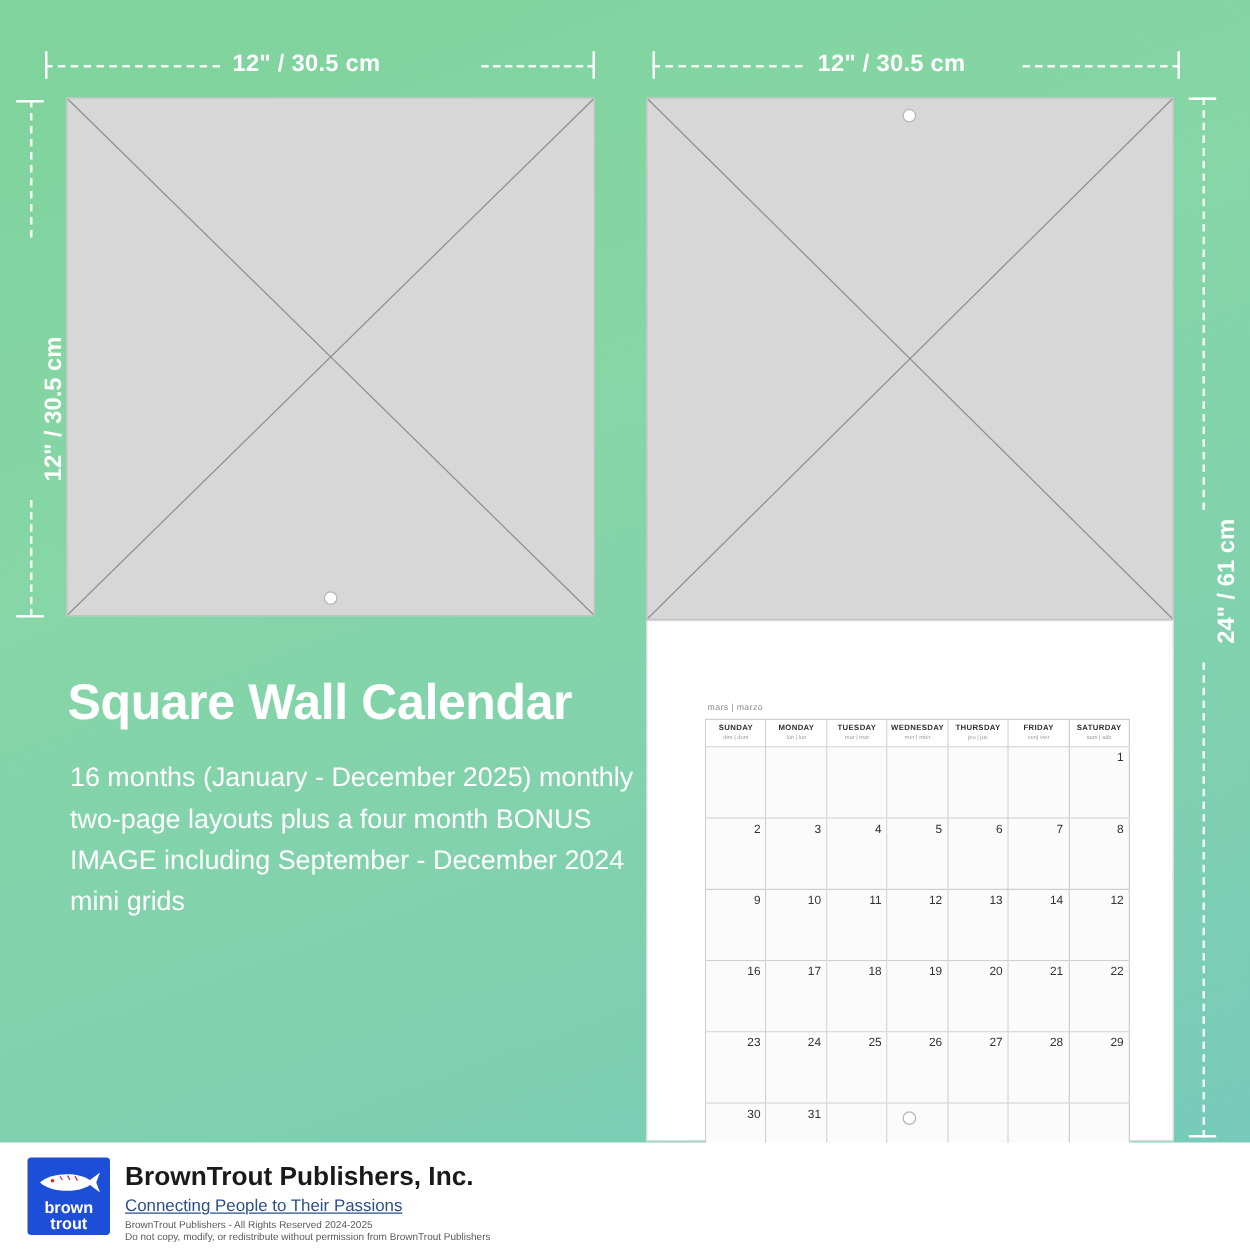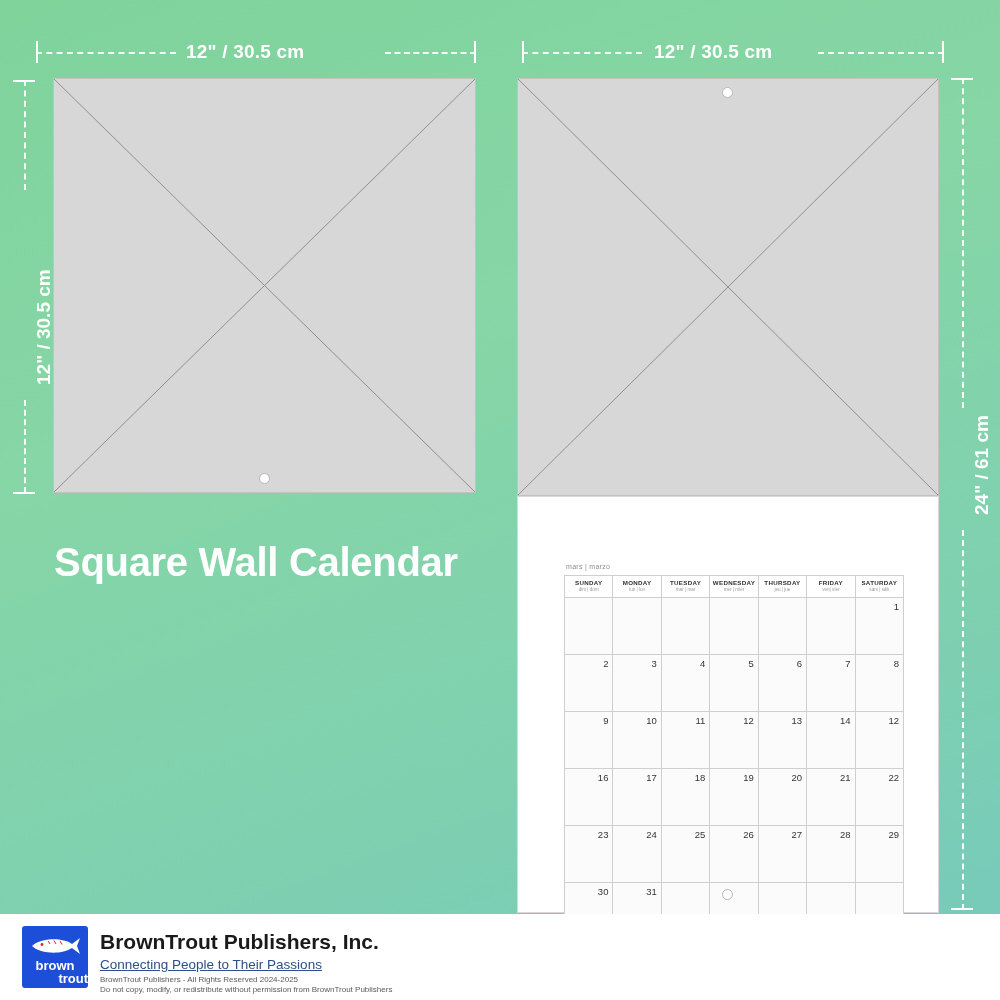--- a/index.html
+++ b/index.html
@@ -169,21 +169,21 @@
     text-align: center;
     color: #fff;
     font-size: 13px;
     font-weight: 700;
     line-height: 13px;
   }
   .logo .trout {
     position: absolute;
     left: 0; top: 46px;
     width: 100%;
-    text-align: right;
+    text-align: center;
     color: #fff;
     font-size: 13px;
     font-weight: 700;
     line-height: 13px;
   }
   .pub-name {
     position: absolute;
     left: 100px; top: 16px;
     font-size: 21px;
     font-weight: 700;
@@ -390,20 +390,21 @@
         <div class="cell empty"></div>
         <div class="cell empty"></div>
         <div class="cell empty"></div>
         <div class="cell empty"></div>
       </div>
 
     <div class="hole" style="left:50%; margin-left:-6px; bottom:12px;"></div>
   </div>
 
   <div class="headline" style="left:54px; top:540px;">Square Wall Calendar</div>
+  <div class="subcopy" style="left:56px; top:606px;">16 months (January - December 2025) monthly two-page layouts plus a four month BONUS IMAGE including September - December 2024 mini grids</div>
 
   <div class="footer">
     <div class="logo">
       <svg class="fish" viewBox="0 0 54 22">
         <path d="M4 11 C12 3, 34 2, 44 9 L52 3 L49 11 L52 19 L44 13 C34 20, 12 19, 4 11 Z" fill="#ffffff"></path>
         <circle cx="14" cy="9.5" r="1.4" fill="#e02020"></circle>
         <path d="M20 6 L22 9 M26 5.5 L28 9 M32 6 L34 9.5" stroke="#e02020" stroke-width="1" fill="none"></path>
       </svg>
       <div class="brown">brown</div>
       <div class="trout">trout</div>

